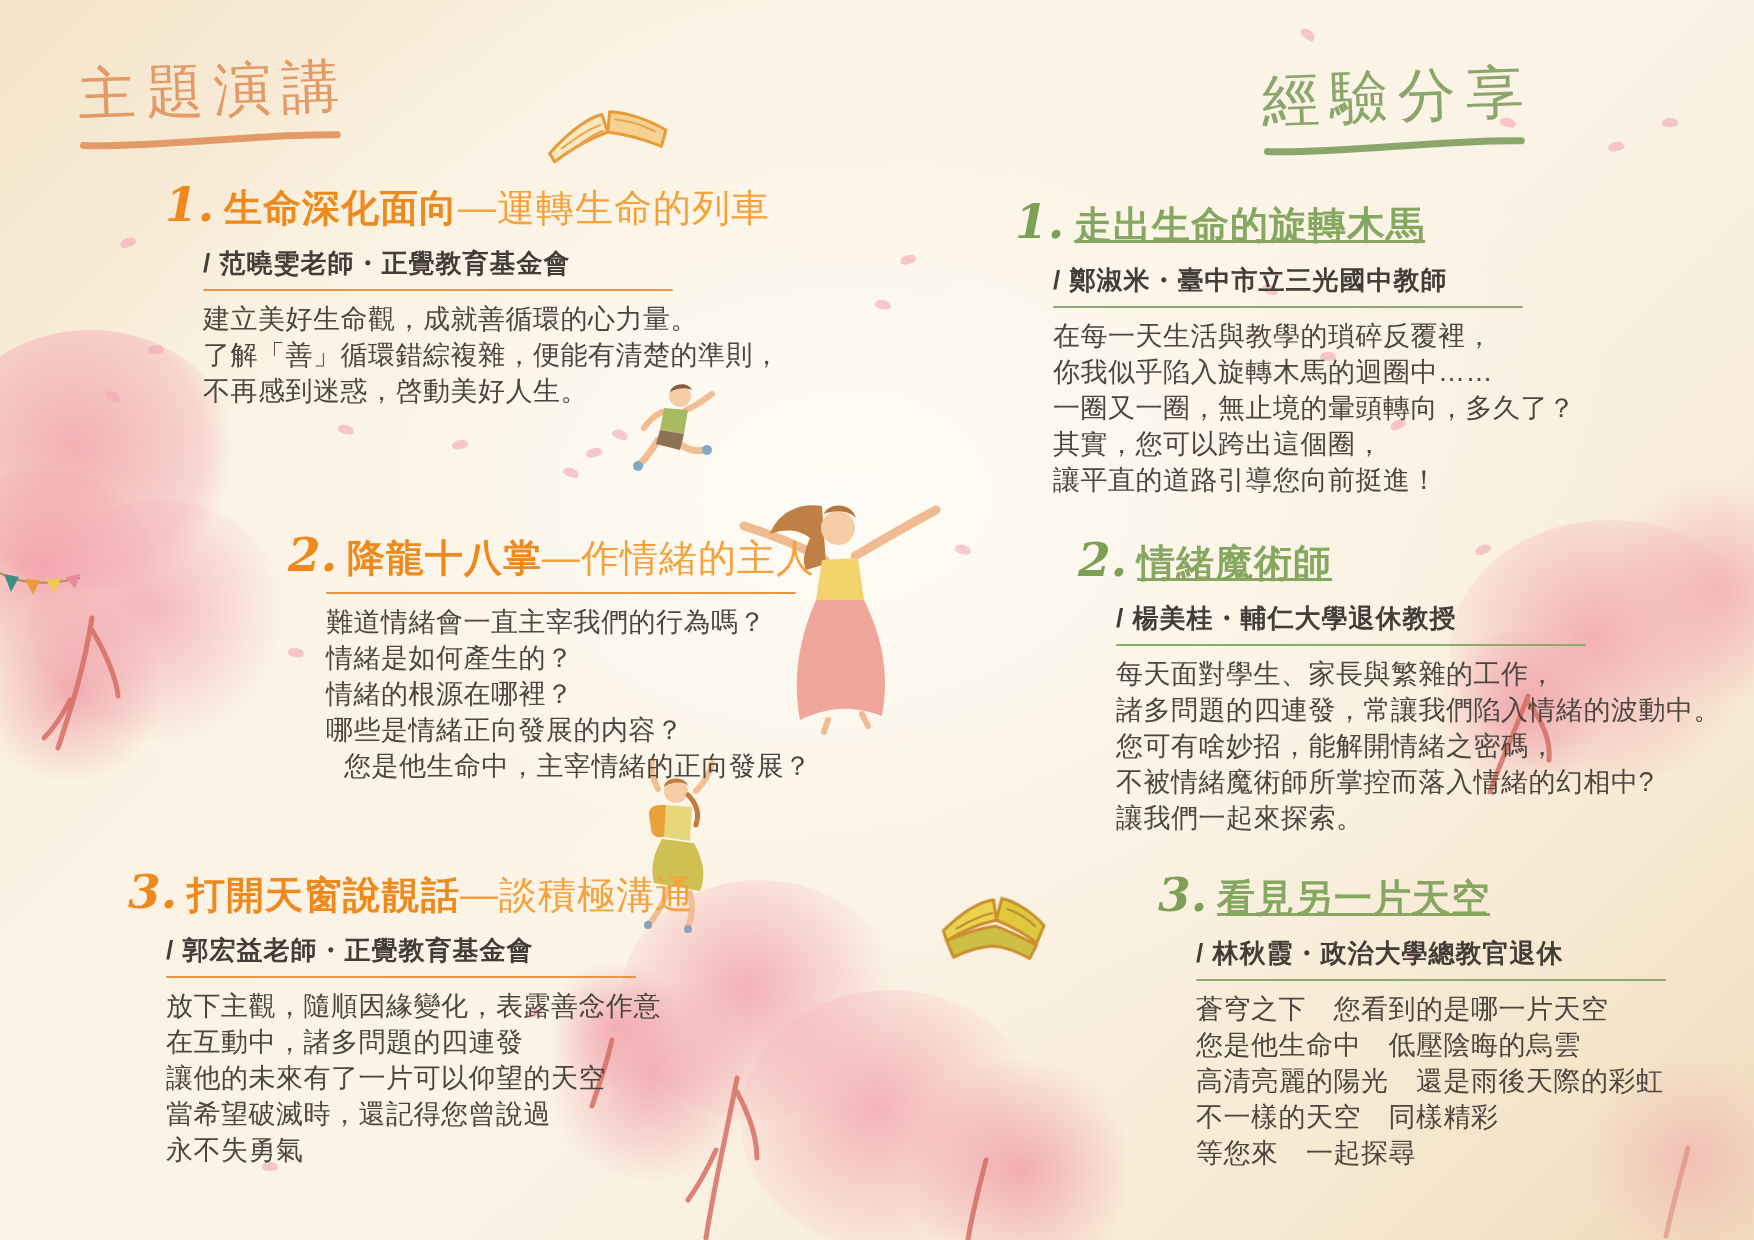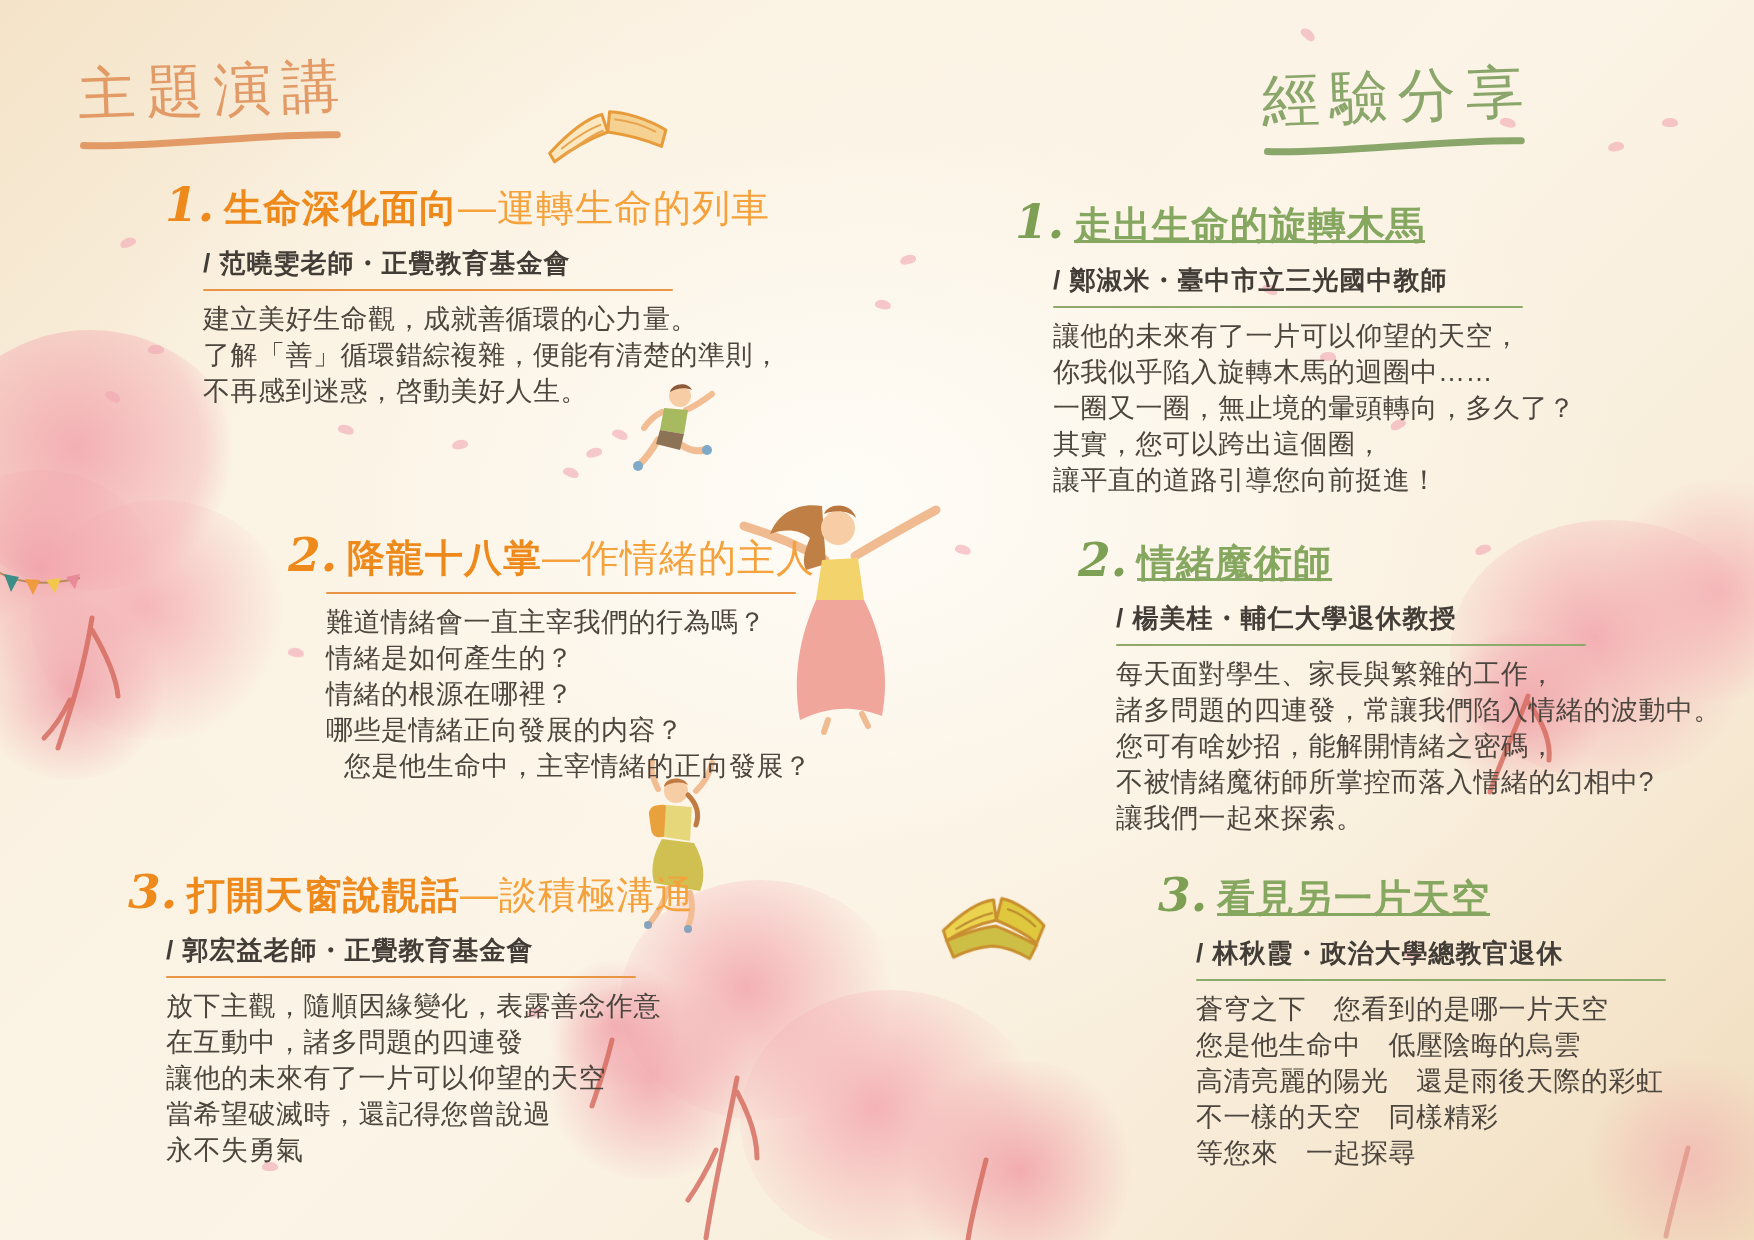--- a/index.html
+++ b/index.html
@@ -234,21 +234,21 @@
   </section>
 
   <section class="item green" style="left:1015px;top:195px;">
     <div class="head">
       <span class="num">1.</span>
       <h2 class="ttl"><span class="main">走出生命的旋轉木馬</span><span class="sub"></span></h2>
     </div>
     <div class="speaker">/ 鄭淑米・臺中市立三光國中教師</div>
     <div class="rule green-rule"></div>
     <div class="body">
-      <p>讓他的未來有了一片可以仰望的天空，</p>
+      <p>在每一天生活與教學的瑣碎反覆裡，</p>
       <p>你我似乎陷入旋轉木馬的迴圈中……</p>
       <p>一圈又一圈，無止境的暈頭轉向，多久了？</p>
       <p>其實，您可以跨出這個圈，</p>
       <p>讓平直的道路引導您向前挺進！</p>
     </div>
   </section>
 
   <section class="item green" style="left:1078px;top:533px;">
     <div class="head">
       <span class="num">2.</span>

